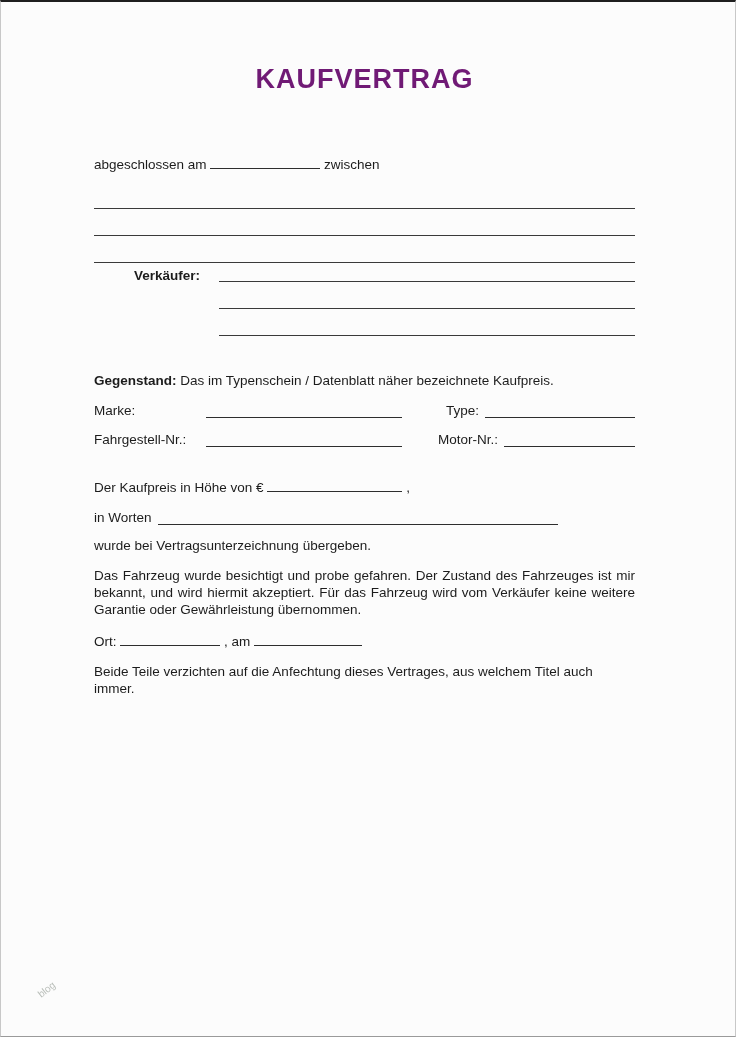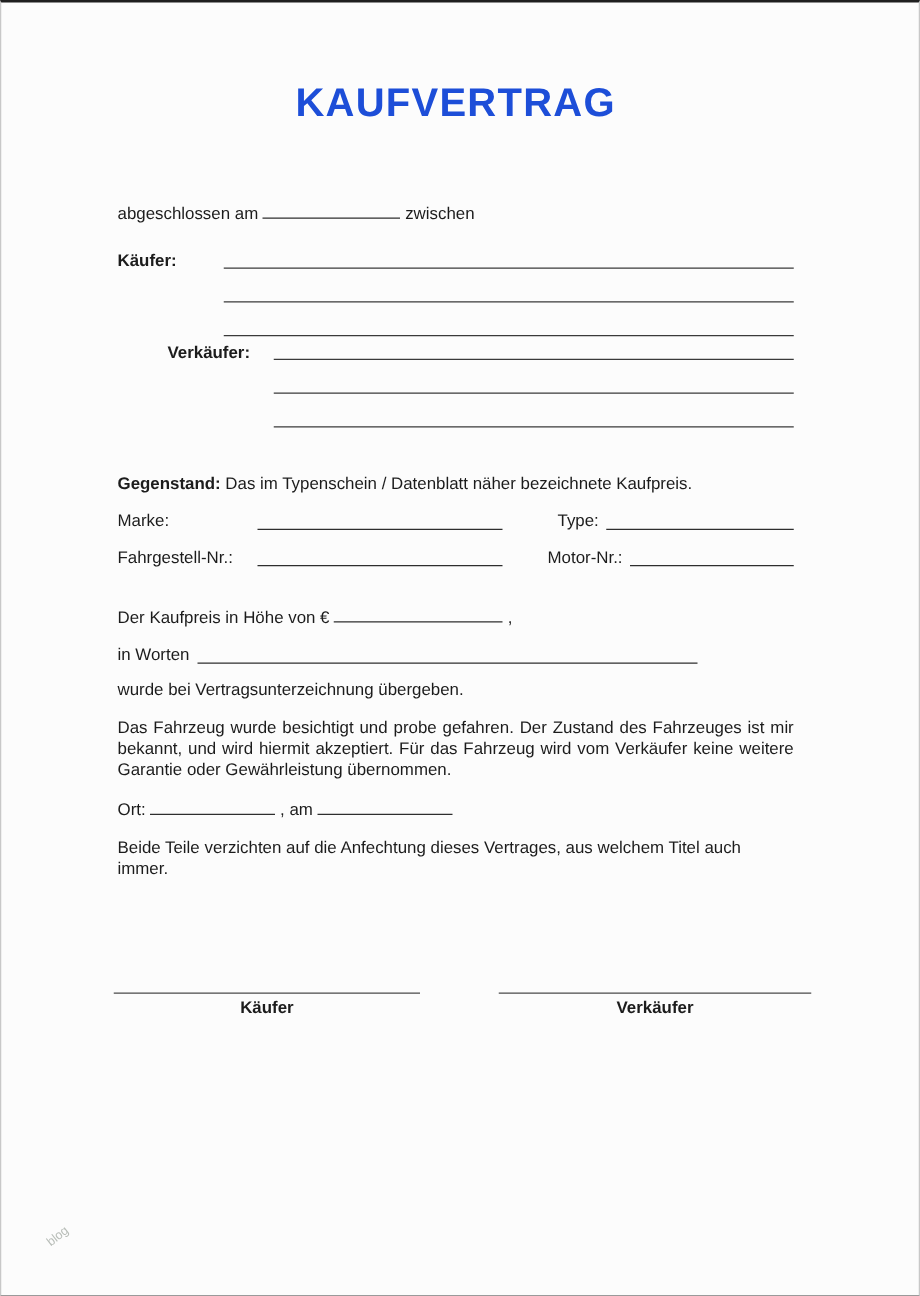--- a/index.html
+++ b/index.html
@@ -14,22 +14,22 @@
     border-right:1px solid #c8c8c8;
     font-family:"Liberation Sans", sans-serif;
     font-size:13.5px;
     color:#1c1c1c;
     overflow:hidden;
   }
   .content { padding:0 100px 0 93px; }
   h1.title {
     margin:0; padding-top:62px;
     text-align:center;
-    font-size:32px; letter-spacing:1px;
-    font-weight:bold; color:#1d4ed8;
+    font-size:27px; letter-spacing:1px;
+    font-weight:bold; color:#701a75;
   }
   .row { line-height:17px; }
   .intro-row { margin-top:60px; }
   .blank {
     display:inline-block;
     border-bottom:1px solid #2e2e2e;
     height:13px;
     vertical-align:baseline;
   }
   .w110 { width:110px; }
@@ -84,21 +84,20 @@
 
     <h1 class="title">KAUFVERTRAG</h1>
 
     <div class="row intro-row">
       <span>abgeschlossen am</span>
       <span class="blank w110"></span>
       <span>zwischen</span>
     </div>
 
     <div class="party-row buyer-row">
-      <div class="party-label">Käufer:</div>
       <div class="party-lines">
         <div class="fill-line"></div>
         <div class="fill-line"></div>
         <div class="fill-line"></div>
       </div>
     </div>
 
 
     <div class="party-row seller-row">
       <div class="party-label">Verkäufer:</div>
@@ -149,25 +148,15 @@
       <span>Ort:</span>
       <span class="blank w100"></span>
       <span>, am</span>
       <span class="blank w108"></span>
     </div>
 
     <div class="row waiver-row">Beide Teile verzichten auf die Anfechtung dieses Vertrages, aus welchem Titel auch immer.</div>
 
   </div>
 
-  <div class="sig-block">
-    <div class="sig-col-left">
-      <div class="sig-line"></div>
-      <div class="sig-label">Käufer</div>
-    </div>
-    <div class="sig-col-right">
-      <div class="sig-line"></div>
-      <div class="sig-label">Verkäufer</div>
-    </div>
-  </div>
 
   <div class="watermark">blog</div>
 </div>
 
 </body></html>

